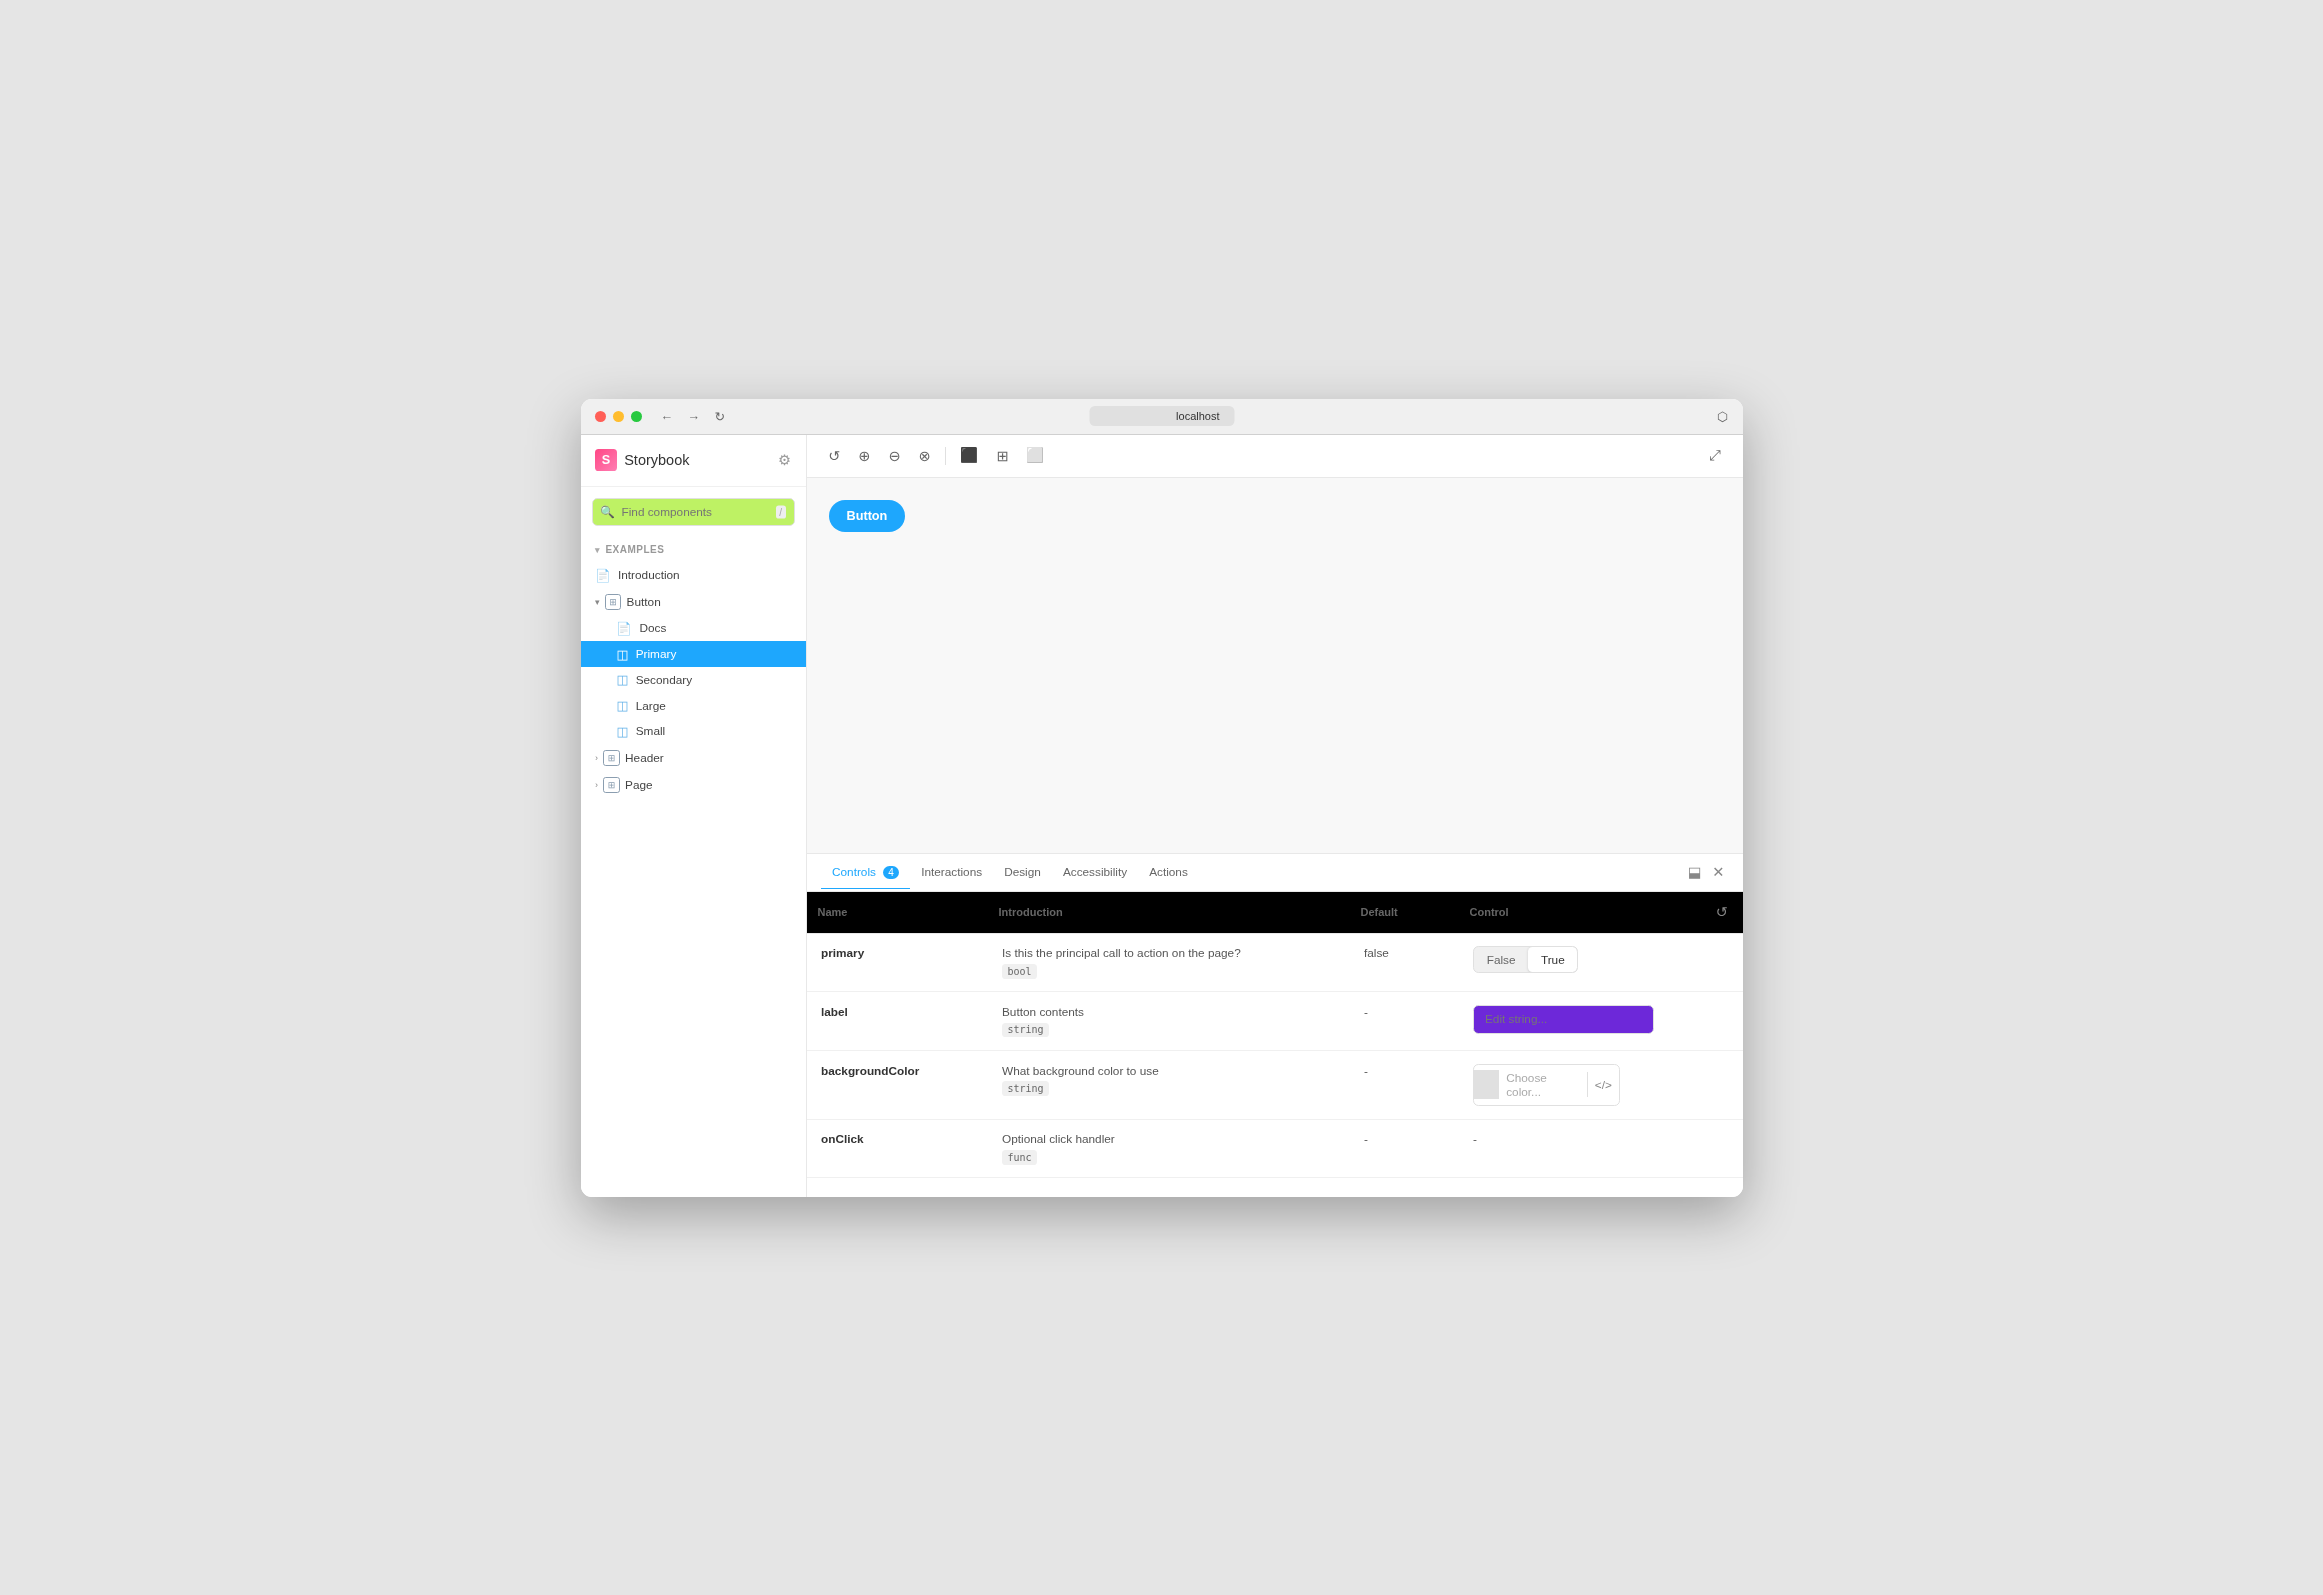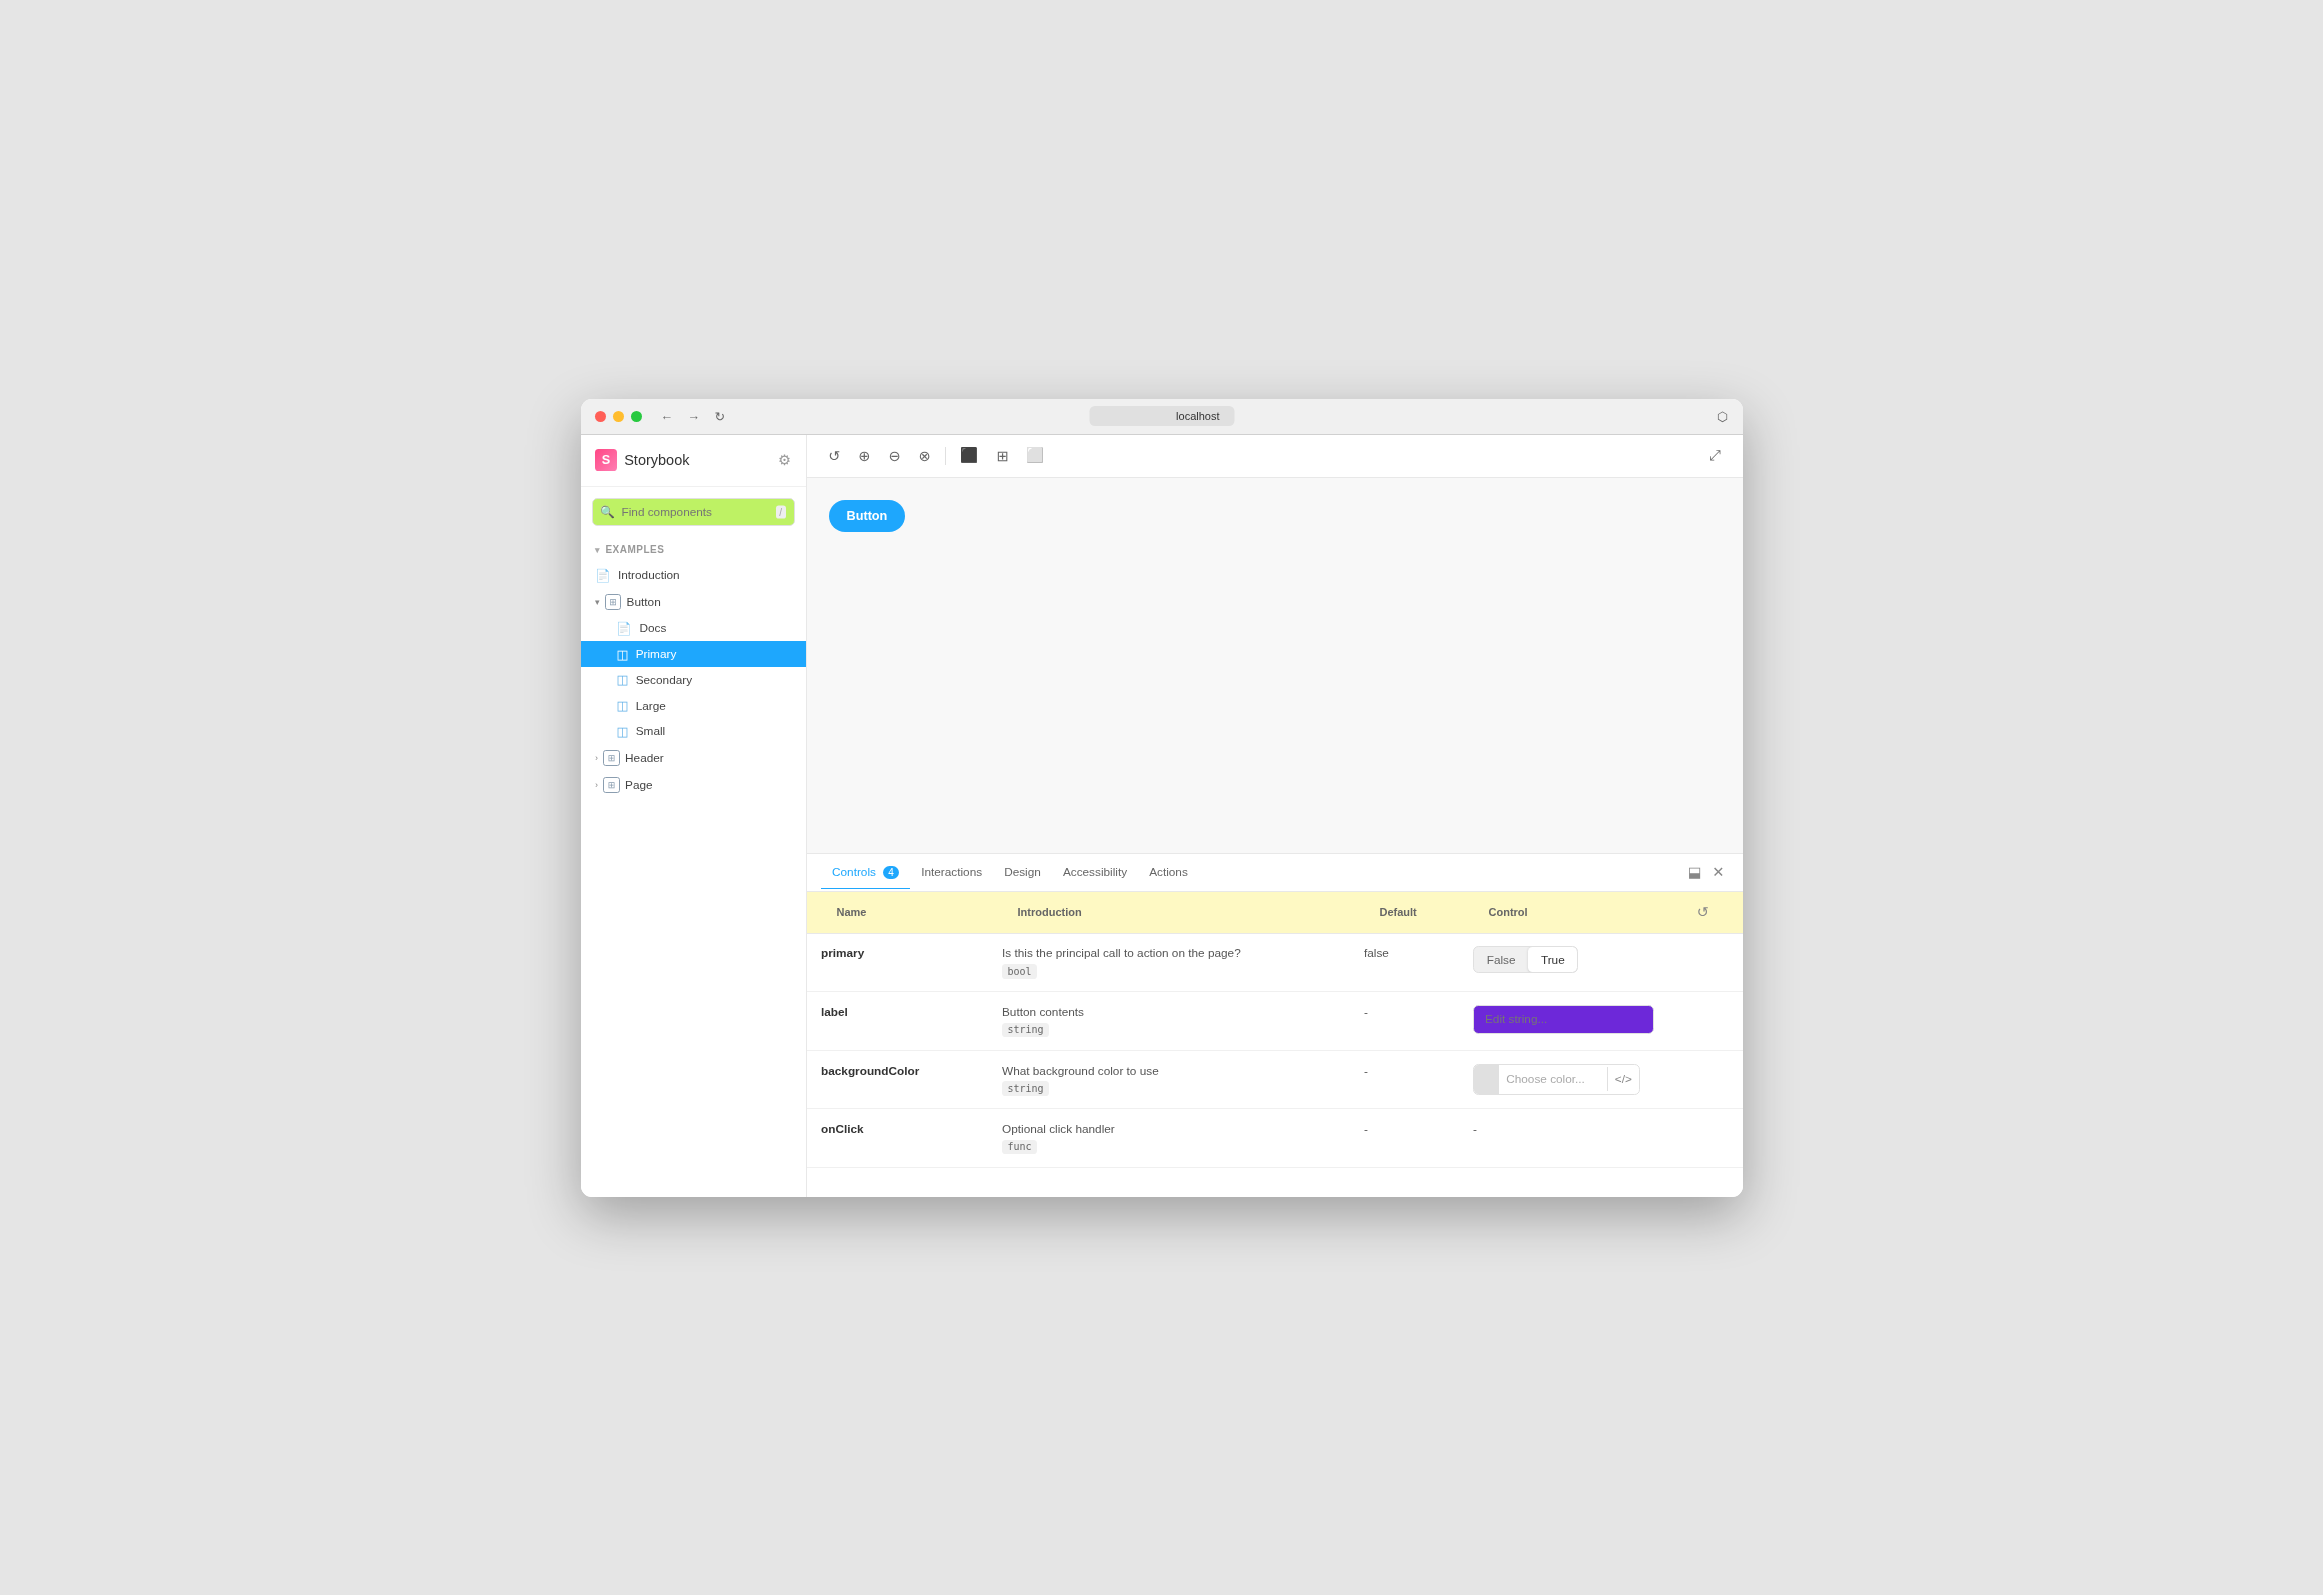--- a/index.html
+++ b/index.html
@@ -338,26 +338,26 @@
     .controls-table {
       overflow-y: auto;
       flex: 1;
     }
     table {
       width: 100%;
       border-collapse: collapse;
     }
     thead th {
       text-align: left;
-      padding: 9px 30px;
+      padding: 9px 11px;
       font-size: 11px;
       font-weight: 600;
       color: #666;
       border-bottom: 0.9px solid #e8e8e8;
-      background: #fef9c3;
+      background: #000000;
     }
     tbody tr {
       border-bottom: 0.9px solid #f0f0f0;
     }
     tbody td {
       padding: 12.7px 14.5px;
       vertical-align: top;
     }
     .td-name {
       font-weight: 600;
@@ -419,21 +419,21 @@
       outline: none;
       background: #6d28d9;
     }
     
     .color-control {
       display: flex;
       align-items: center;
       border: 0.9px solid #e0e0e0;
       border-radius: 5.4px;
       overflow: hidden;
-      width: 167px;
+      width: 147px;
       background: #fff;
     }
     .color-swatch {
       width: 25px;
       height: 29px;
       background: #e0e0e0;
       border-right: 0.9px solid #e0e0e0;
       flex-shrink: 0;
     }
     .color-placeholder {

